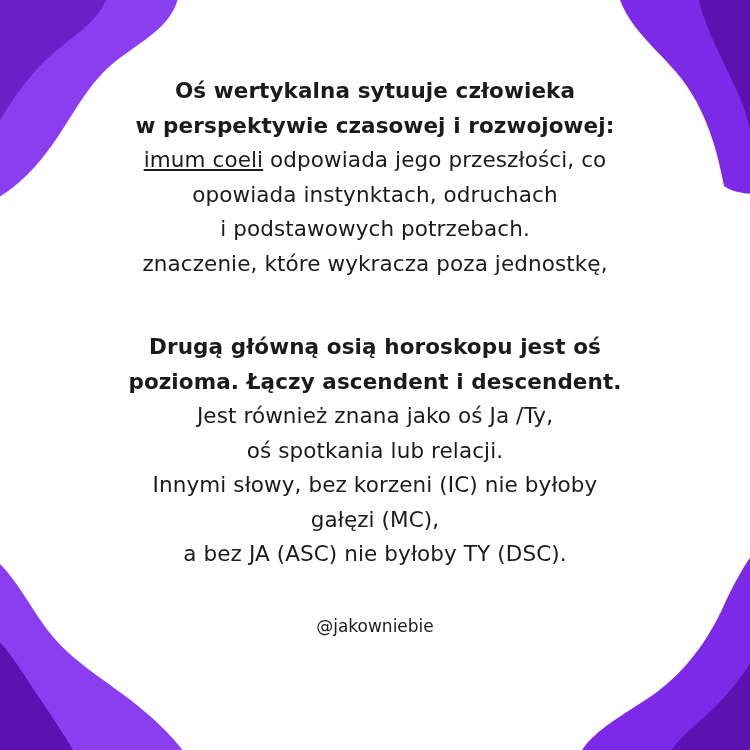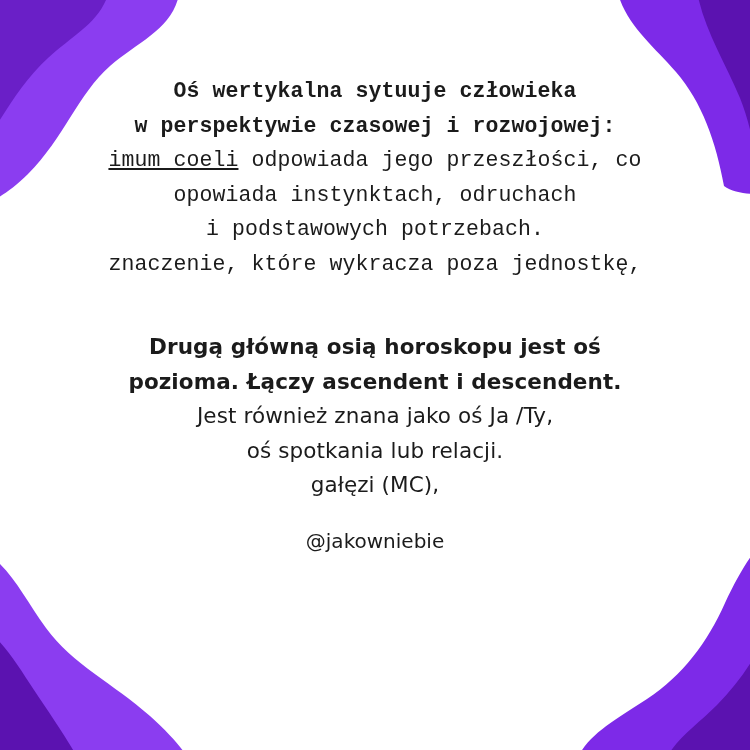--- a/index.html
+++ b/index.html
@@ -46,29 +46,29 @@
     text-align: center;
     color: #1b1b1b;
     font-size: 21.5px;
     line-height: 34.5px;
     letter-spacing: 0.1px;
   }
   .para .line { display: block; white-space: nowrap; }
   .bold { font-weight: bold; }
   .u { text-decoration: underline; text-underline-offset: 2px; }
 
-  .block-1 { margin-top: 0; font-family: Liberation Mono, monospace; }
+  .block-1 { margin-top: 0; }
   .gap { height: 34px; }
   .block-2 { margin-top: 15px; }
   .handle-wrap {
     width: 640px;
     text-align: center;
-    margin-top: 23px;
+    margin-top: 39px;
     color: #1b1b1b;
-    font-size: 20px;
+    font-size: 17px;
     line-height: 30px;
   }
 </style>
 </head>
 <body>
 
 <div class="canvas">
 
   <div class="deco" style="left:-10px;top:-12px;">
     <svg width="230" height="220" viewBox="0 0 230 220">
@@ -109,21 +109,23 @@
       <span class="line"><span>znaczenie, które wykracza poza jednostkę,</span></span>
     </div>
 
     <div class="gap"></div>
 
     <div class="para block-2">
       <span class="line bold"><span>Drugą główną osią horoskopu jest oś</span></span>
       <span class="line bold"><span>pozioma. Łączy ascendent i descendent.</span></span>
       <span class="line"><span>Jest również znana jako oś Ja /Ty,</span></span>
       <span class="line"><span>oś spotkania lub relacji.</span></span>
+      <span class="line"><span>Innymi słowy, bez korzeni (IC) nie byłoby</span></span>
       <span class="line"><span>gałęzi (MC),</span></span>
+      <span class="line"><span>a bez JA (ASC) nie byłoby TY (DSC).</span></span>
     </div>
 
     <div class="handle-wrap">
       <span>@jakowniebie</span>
     </div>
 
   </div>
 </div>
 
 </body></html>

